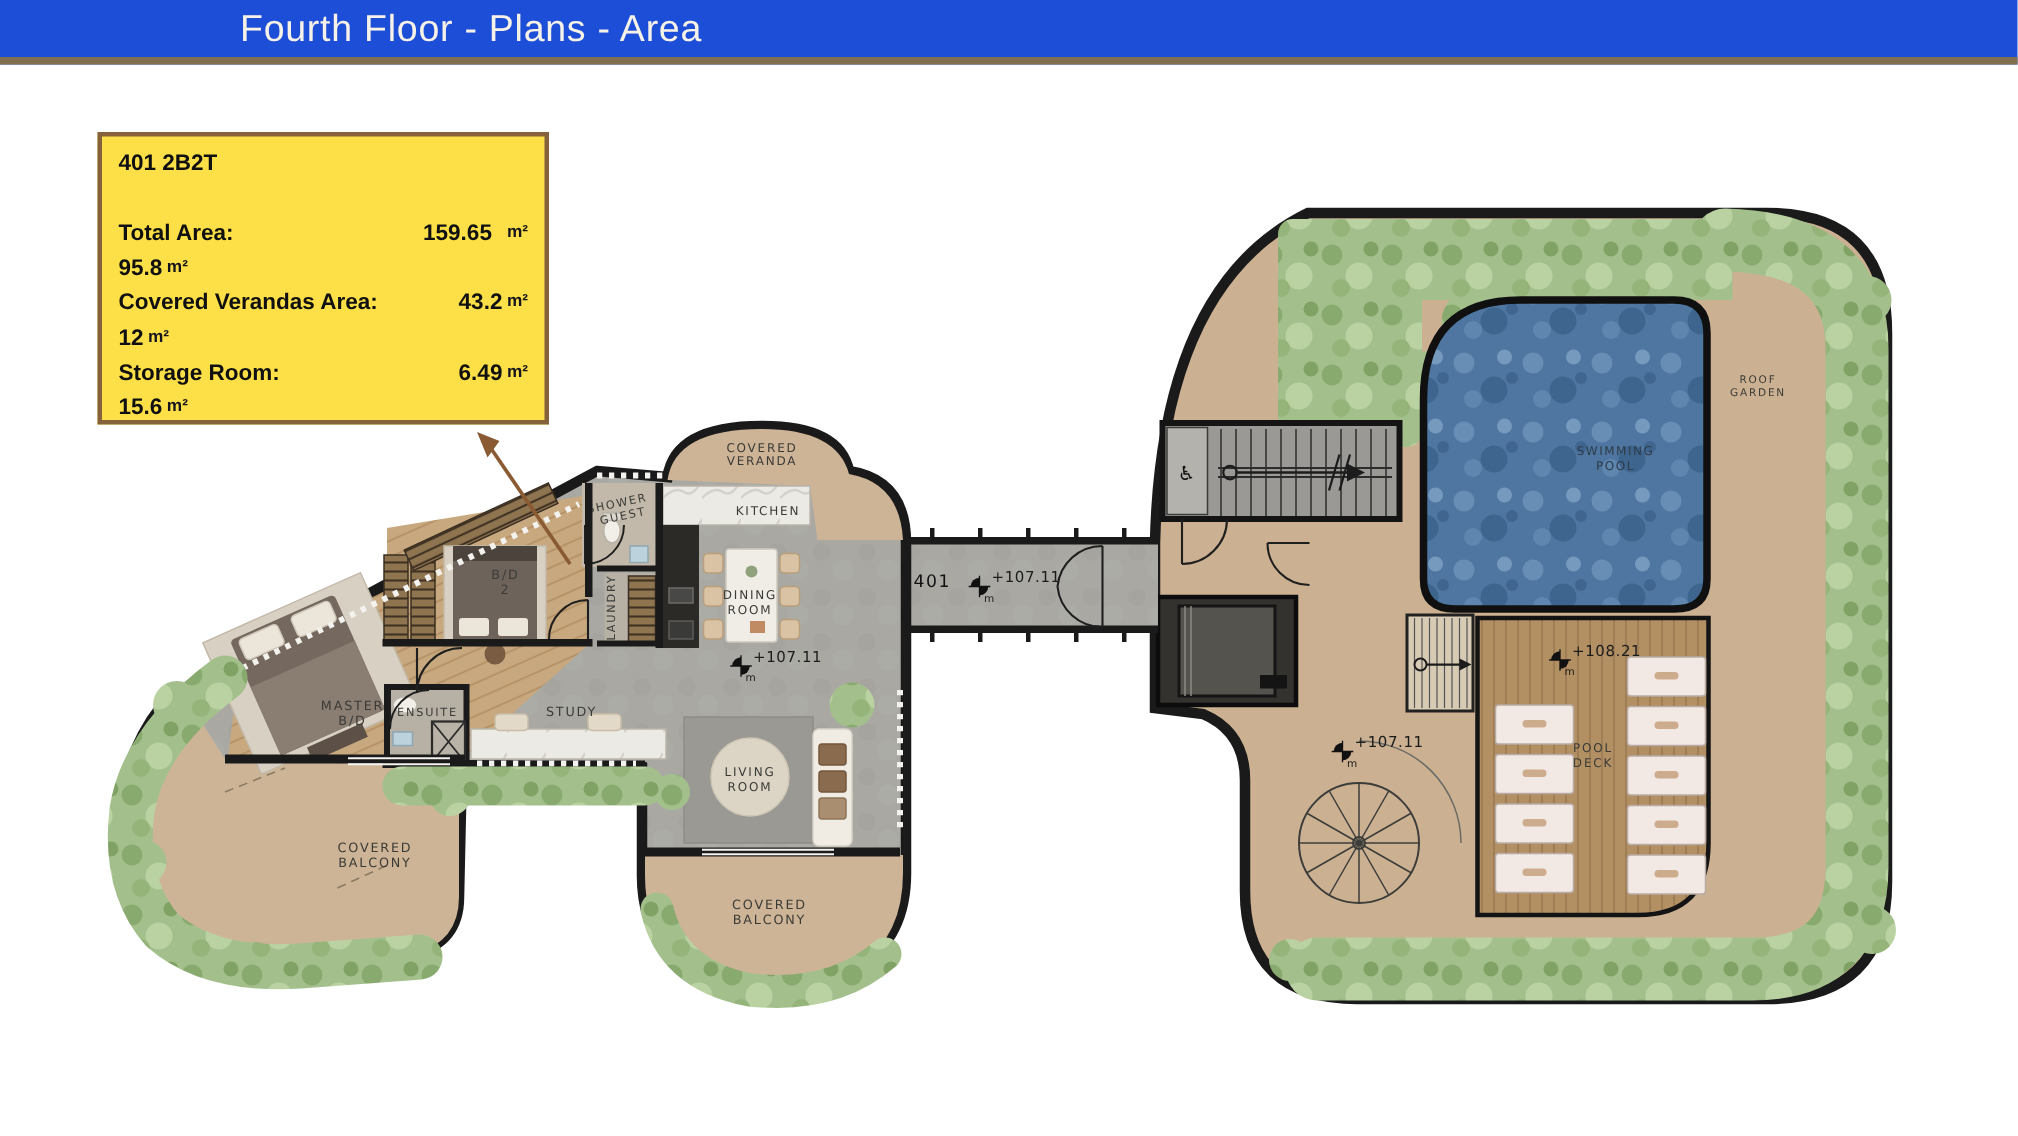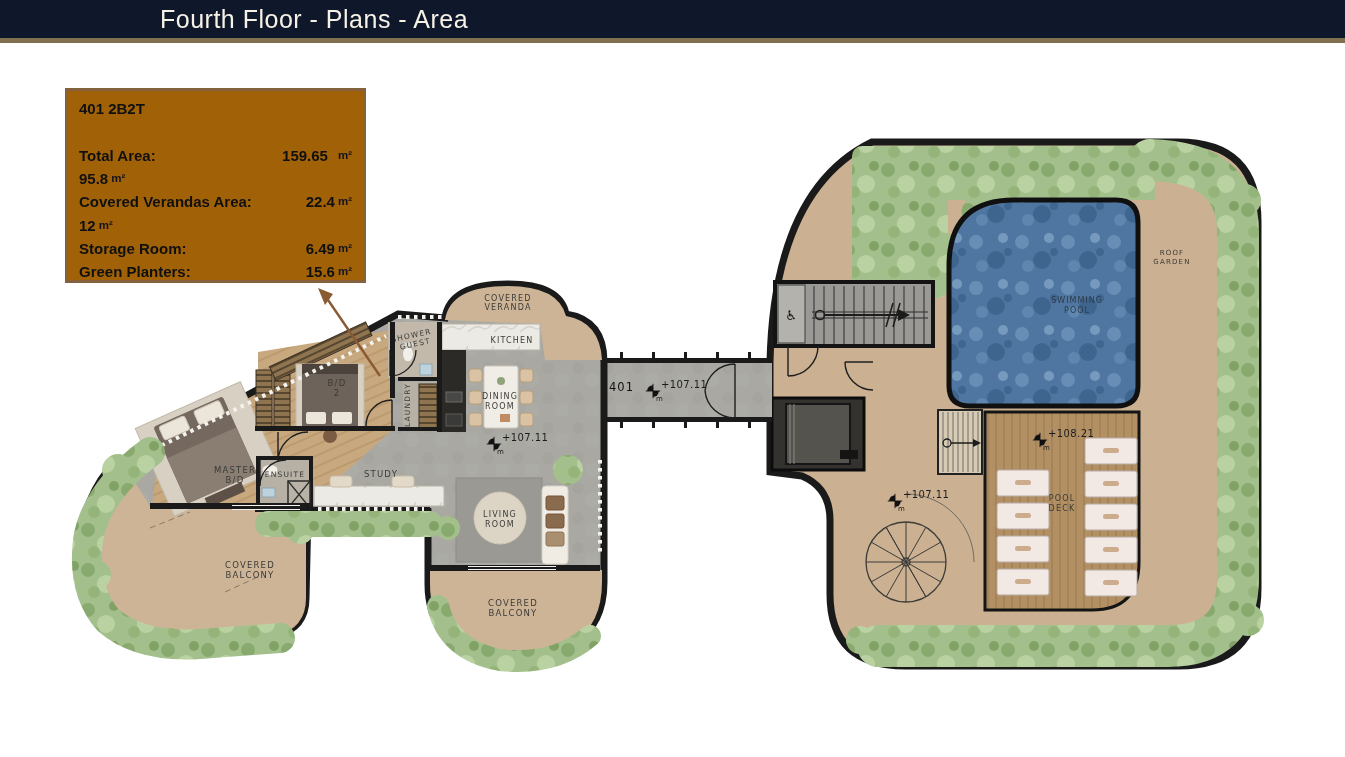--- a/index.html
+++ b/index.html
@@ -1,22 +1,22 @@
 <!DOCTYPE html>
 <html><head>
 <meta charset="utf-8">
 <style>
   html,body{margin:0;padding:0;background:#fff;}
   body{width:1345px;height:757px;position:relative;overflow:hidden;
        font-family:"Liberation Sans",sans-serif;}
-  .header{position:absolute;left:0;top:0;width:1345px;height:38px;background:#0f172a;
+  .header{position:absolute;left:0;top:0;width:1345px;height:38px;background:#1d4ed8;
           border-bottom:5px solid #80704f;display:flex;align-items:center;box-sizing:content-box;}
   .header .title{margin-left:160px;font-size:25px;font-weight:400;color:#f7f2e7;letter-spacing:.5px;}
   .infobox{position:absolute;left:65px;top:88px;width:301px;height:195px;box-sizing:border-box;
-           border:3px solid #85613c;background:#a16207;padding:9px 11px;}
+           border:3px solid #85613c;background:#fde047;padding:9px 11px;}
   .infobox .unit-title{font-size:15px;font-weight:700;color:#101010;}
   .infobox .rows{margin-top:27px;}
   .row{display:flex;align-items:flex-start;font-size:15px;font-weight:700;color:#101010;line-height:23.2px;}
   .row .lbl{flex:1;white-space:nowrap;}
   .row .val{text-align:right;}
   .row .unit{font-size:11.5px;margin-left:3px;color:#14141e;}
   .row:first-child .unit{margin-left:10px;}
   svg text{font-family:"DejaVu Sans",sans-serif;}
   .rlabel{fill:#3b3b38;letter-spacing:1.2px;}
   .elev{fill:#1c1c1c;letter-spacing:.4px;}
@@ -381,31 +381,30 @@
       <span class="lbl">Total Area:</span>
       <span class="val">159.65</span>
       <span class="unit">m²</span>
     </div>
     <div class="row">
       <span class="val">95.8</span>
       <span class="unit">m²</span>
     </div>
     <div class="row">
       <span class="lbl">Covered Verandas Area:</span>
-      <span class="val">22.4</span>
+      <span class="val">43.2</span>
       <span class="unit">m²</span>
     </div>
     <div class="row">
       <span class="val">12</span>
       <span class="unit">m²</span>
     </div>
     <div class="row">
       <span class="lbl">Storage Room:</span>
       <span class="val">6.49</span>
       <span class="unit">m²</span>
     </div>
     <div class="row">
-      <span class="lbl">Green Planters:</span>
       <span class="val">15.6</span>
       <span class="unit">m²</span>
     </div>
   </div>
 </div>
 
 </body></html>

